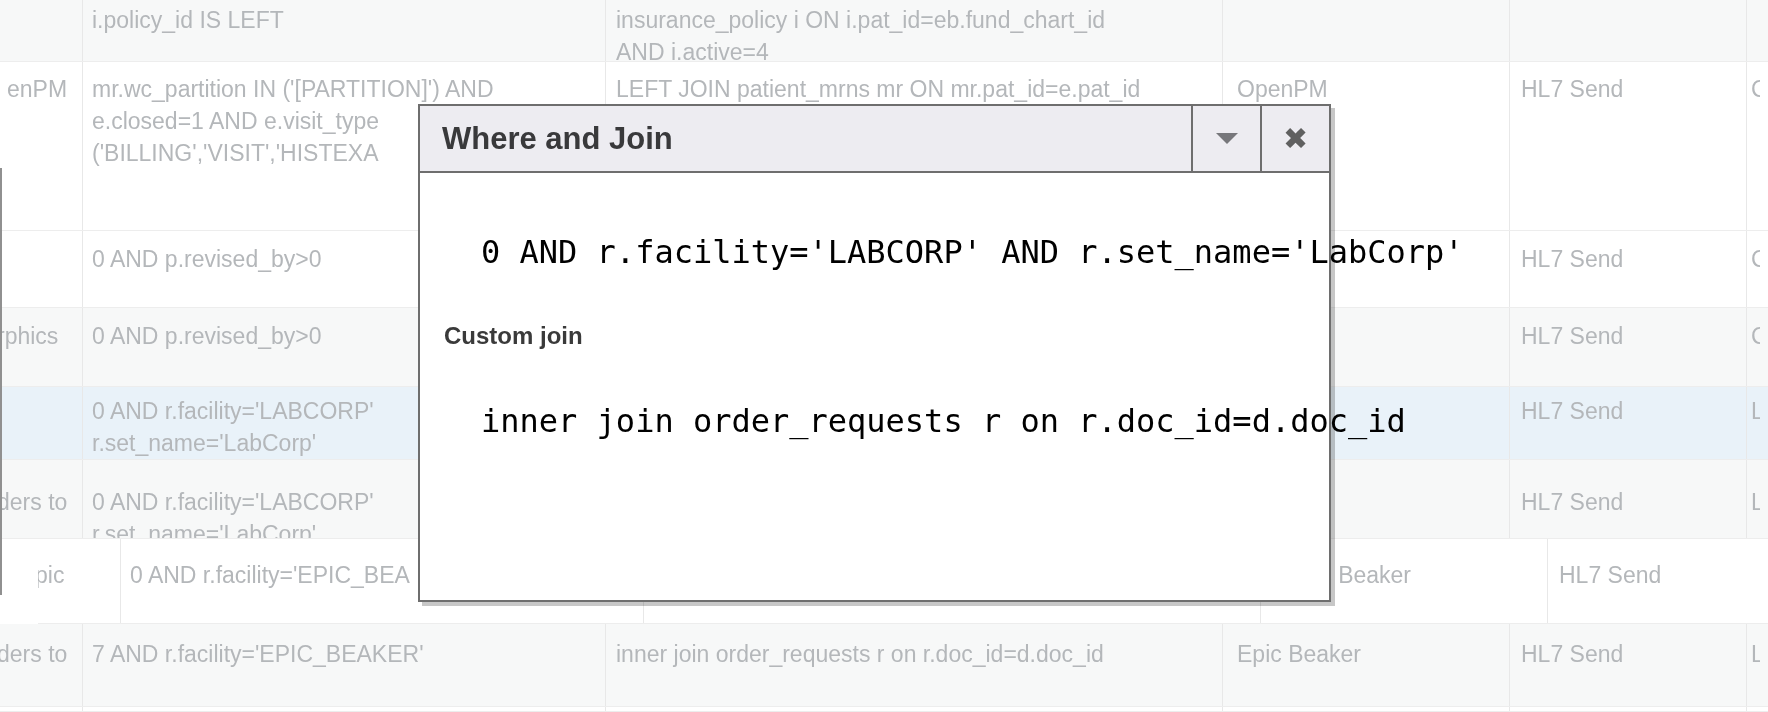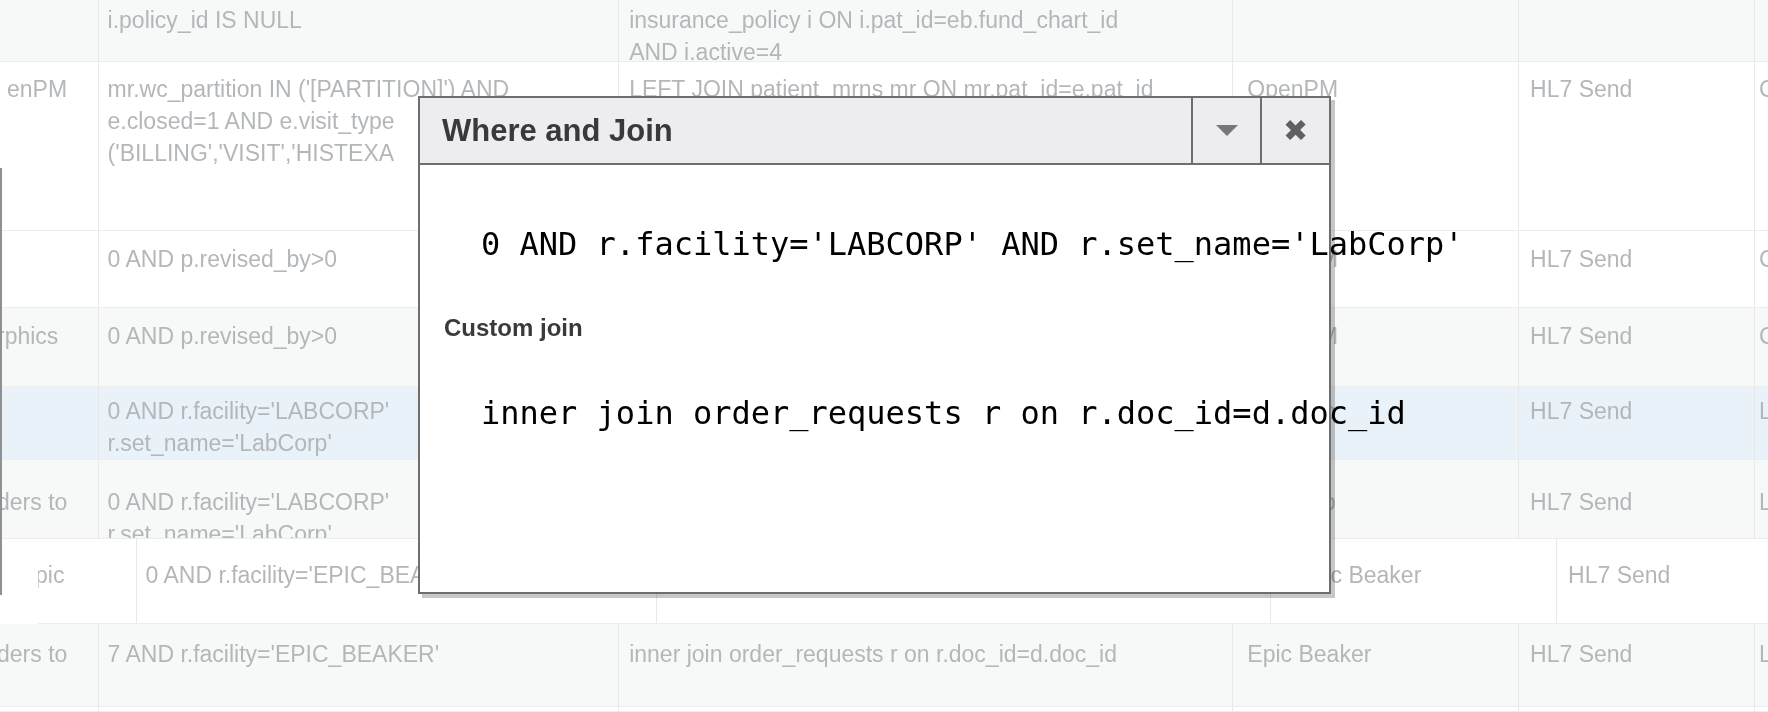--- a/index.html
+++ b/index.html
@@ -7,21 +7,21 @@
               font-family:"Liberation Sans", sans-serif; }
   #stage { position:relative; width:1768px; height:712px; overflow:hidden; }
 
   
   #table-layer { position:absolute; left:0; top:0; width:1768px; height:712px; }
   .row { display:flex; width:1768px; border-bottom:1px solid #ededed; }
   .cell { height:100%; overflow:hidden; white-space:pre-line;
           font-size:23px; line-height:32px; color:#b4b7ba;
           border-right:1px solid #e8e8e8; }
   .cell:last-child { border-right:none; }
-  .cell-0 { width:99px;  }
+  .cell-0 { width:83px;  }
   .cell-1 { width:523px; padding-left:9px; }
   .cell-2 { width:617px; padding-left:10px; }
   .cell-3 { width:287px; padding-left:14px; }
   .cell-4 { width:237px; padding-left:11px; }
   .cell-5 { width:13px;  padding-left:4px; white-space:nowrap; }
 
   .row-0 { height:62px;  background:#f7f8f8; } .row-0 .cell { padding-top:4px; }
   .row-1 { height:169px; background:#ffffff; } .row-1 .cell { padding-top:11px; }
   .row-2 { height:77px;  background:#ffffff; } .row-2 .cell { padding-top:12px; }
   .row-3 { height:79px;  background:#f7f8f8; } .row-3 .cell { padding-top:12px; }
@@ -33,21 +33,21 @@
 
   .row-1 .cell-0 { padding-left:7px; }
   .row-3 .cell-0, .row-5 .cell-0, .row-6 .cell-0, .row-7 .cell-0 { text-indent:-3px; }
   .row-6 .cell-3 { padding-left:26px; }
 
   
   #left-edge-line { position:absolute; left:0; top:168px; width:2px; height:427px;
                     background:#909090; }
 
   
-  #modal { position:absolute; left:418px; top:96px; width:913px; height:498px;
+  #modal { position:absolute; left:418px; top:104px; width:913px; height:498px;
            background:#ffffff; border:2px solid #6e6e6e;
            box-shadow:4px 4px 0 rgba(0,0,0,0.22); }
   #modal-titlebar { display:flex; align-items:stretch; height:67px;
                     background:#edecf1; border-bottom:2px solid #6e6e6e; }
   #modal-title { flex:1; font-size:31px; font-weight:bold; color:#39393b;
                  line-height:65px; padding-left:22px; white-space:nowrap; overflow:hidden; }
   .titlebar-btn { width:69px; display:flex; align-items:center; justify-content:center;
                   border-left:2px solid #6e6e6e; background:#edecf1; cursor:pointer; }
   .caret-down { width:0; height:0; border-left:11px solid transparent;
                 border-right:11px solid transparent; border-top:11px solid #77777b; }
@@ -64,21 +64,21 @@
   #join-code   { margin-top:54px; }
 </style>
 </head>
 <body>
 
 <div id="stage">
 
   <div id="table-layer">
       <div class="row row-0">
         <div class="cell cell-0"></div>
-        <div class="cell cell-1">i.policy_id IS NULL</div>
+        <div class="cell cell-1">i.policy_id IS LEFT</div>
         <div class="cell cell-2">insurance_policy i ON i.pat_id=eb.fund_chart_id
 AND i.active=4</div>
         <div class="cell cell-3"></div>
         <div class="cell cell-4"></div>
         <div class="cell cell-5"></div>
       </div>
       <div class="row row-1">
         <div class="cell cell-0">enPM</div>
         <div class="cell cell-1">mr.wc_partition IN ('[PARTITION]') AND
 e.closed=1 AND e.visit_type

